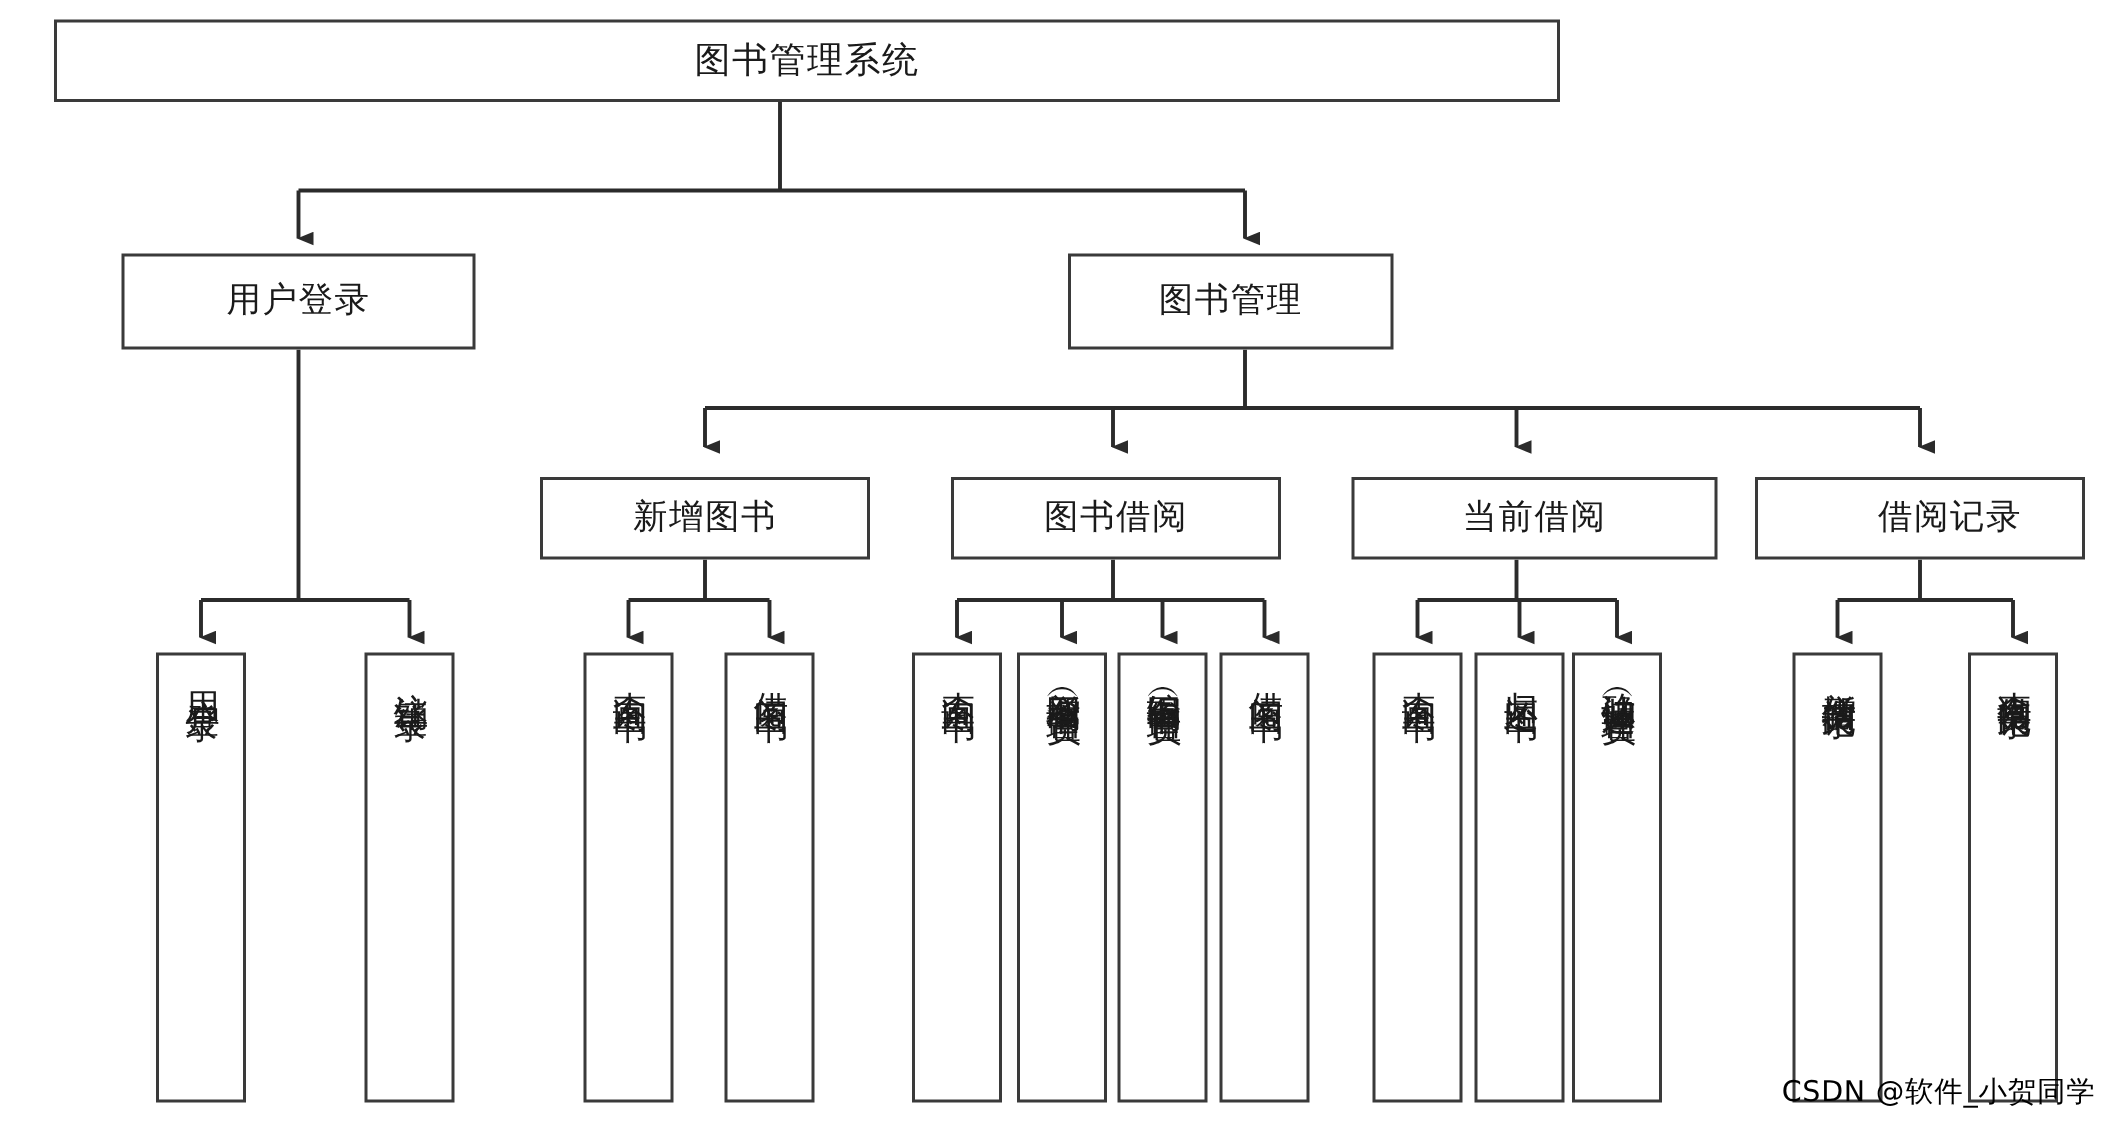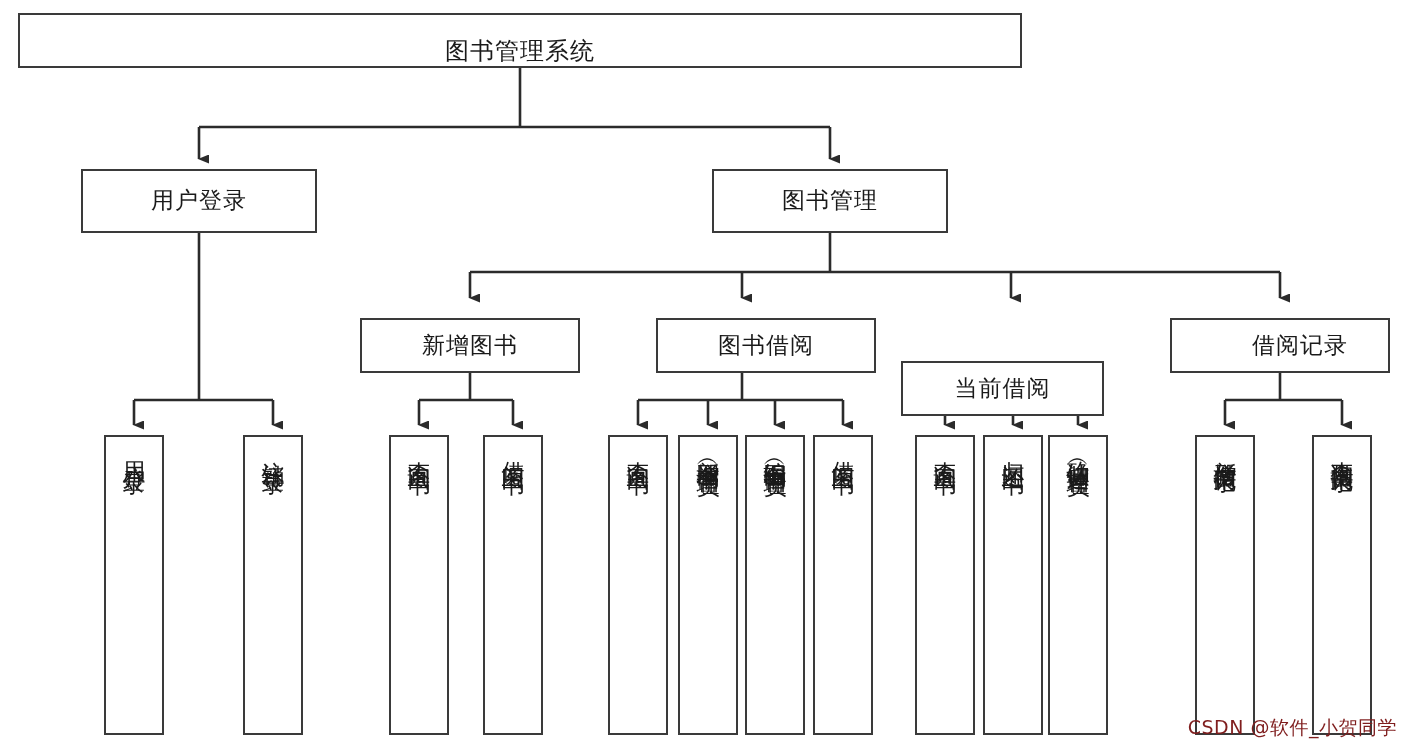--- a/index.html
+++ b/index.html
@@ -59,21 +59,21 @@
     color: #1a1a1a;
   }
   .vlabel.tall {
     letter-spacing: 2px;
   }
   .watermark {
     position: absolute;
     right: 8px;
     bottom: 6px;
     font-size: 19px;
-    color: #7f1d1d;
+    color: #000000;
     letter-spacing: 0.5px;
     white-space: nowrap;
     font-family: "DejaVu Sans", "Liberation Sans", sans-serif;
   }
 </style>
 </head>
 <body>
 
 <div id="canvas">
 
@@ -120,38 +120,38 @@
       <path d="M1013,400 L1013,425" marker-end="url(#arrow)"></path>
       <path d="M1078,400 L1078,425" marker-end="url(#arrow)"></path>
 
       <path d="M1280,373 L1280,400"></path>
       <path d="M1225,400 L1342,400"></path>
       <path d="M1225,400 L1225,425" marker-end="url(#arrow)"></path>
       <path d="M1342,400 L1342,425" marker-end="url(#arrow)"></path>
     </g>
   </svg>
 
-  <div class="node horiz root" style="left:18px; top:13px; width:1004px; height:55px;align-items:flex-end;">
+  <div class="node horiz root" style="left:36px; top:13px; width:1004px; height:55px;">
     <span>图书管理系统</span>
   </div>
 
   <div class="node horiz" style="left:81px; top:169px; width:236px; height:64px;">
     <span>用户登录</span>
   </div>
-  <div class="node horiz" style="left:712px; top:169px; width:236px; height:64px;">
+  <div class="node horiz" style="left:712px; top:169px; width:217px; height:64px;">
     <span>图书管理</span>
   </div>
 
   <div class="node horiz" style="left:360px; top:318px; width:220px; height:55px;">
     <span>新增图书</span>
   </div>
-  <div class="node horiz" style="left:656px; top:318px; width:220px; height:55px;">
+  <div class="node horiz" style="left:634px; top:318px; width:220px; height:55px;">
     <span>图书借阅</span>
   </div>
-  <div class="node horiz" style="left:901px; top:318px; width:203px; height:55px;margin-top:43px;">
+  <div class="node horiz" style="left:901px; top:318px; width:244px; height:55px;">
     <span>当前借阅</span>
   </div>
   <div class="node horiz" style="left:1170px; top:318px; width:220px; height:55px;padding-left:40px;">
     <span>借阅记录</span>
   </div>
 
   <div class="node vert" style="left:104px; top:435px; width:60px; height:300px;">
     <span class="vlabel">用户登录</span>
   </div>
   <div class="node vert" style="left:243px; top:435px; width:60px; height:300px;">

